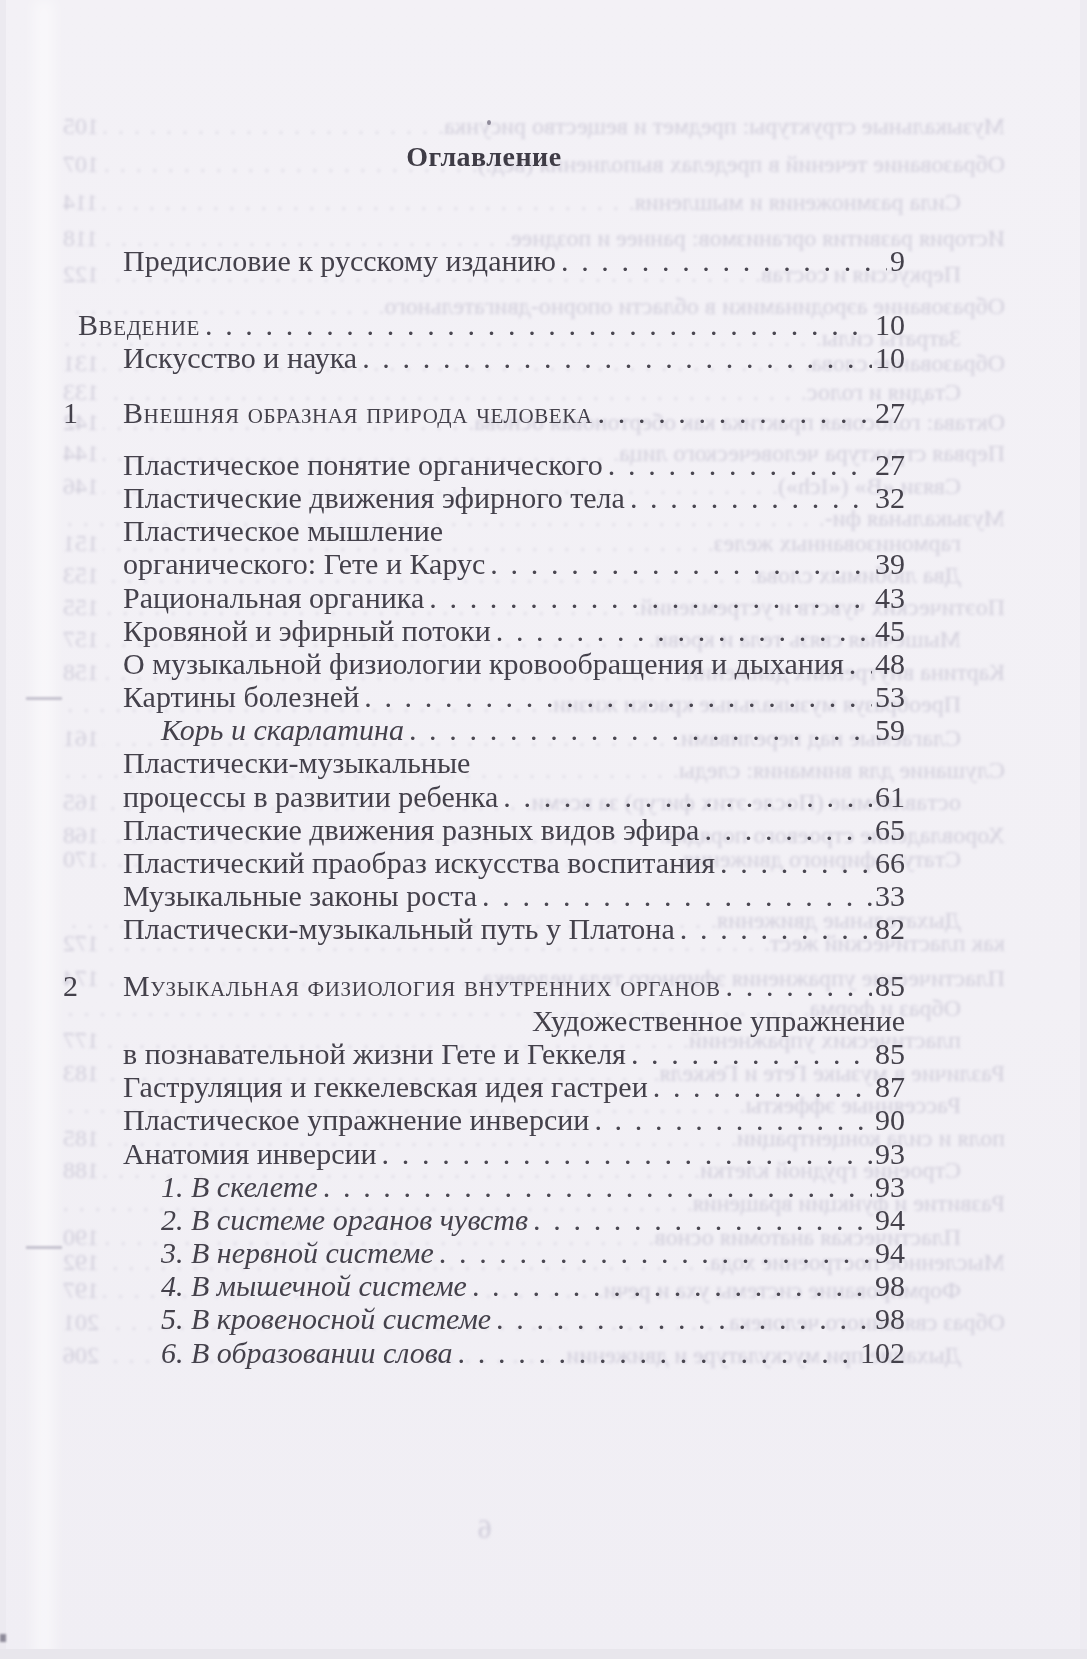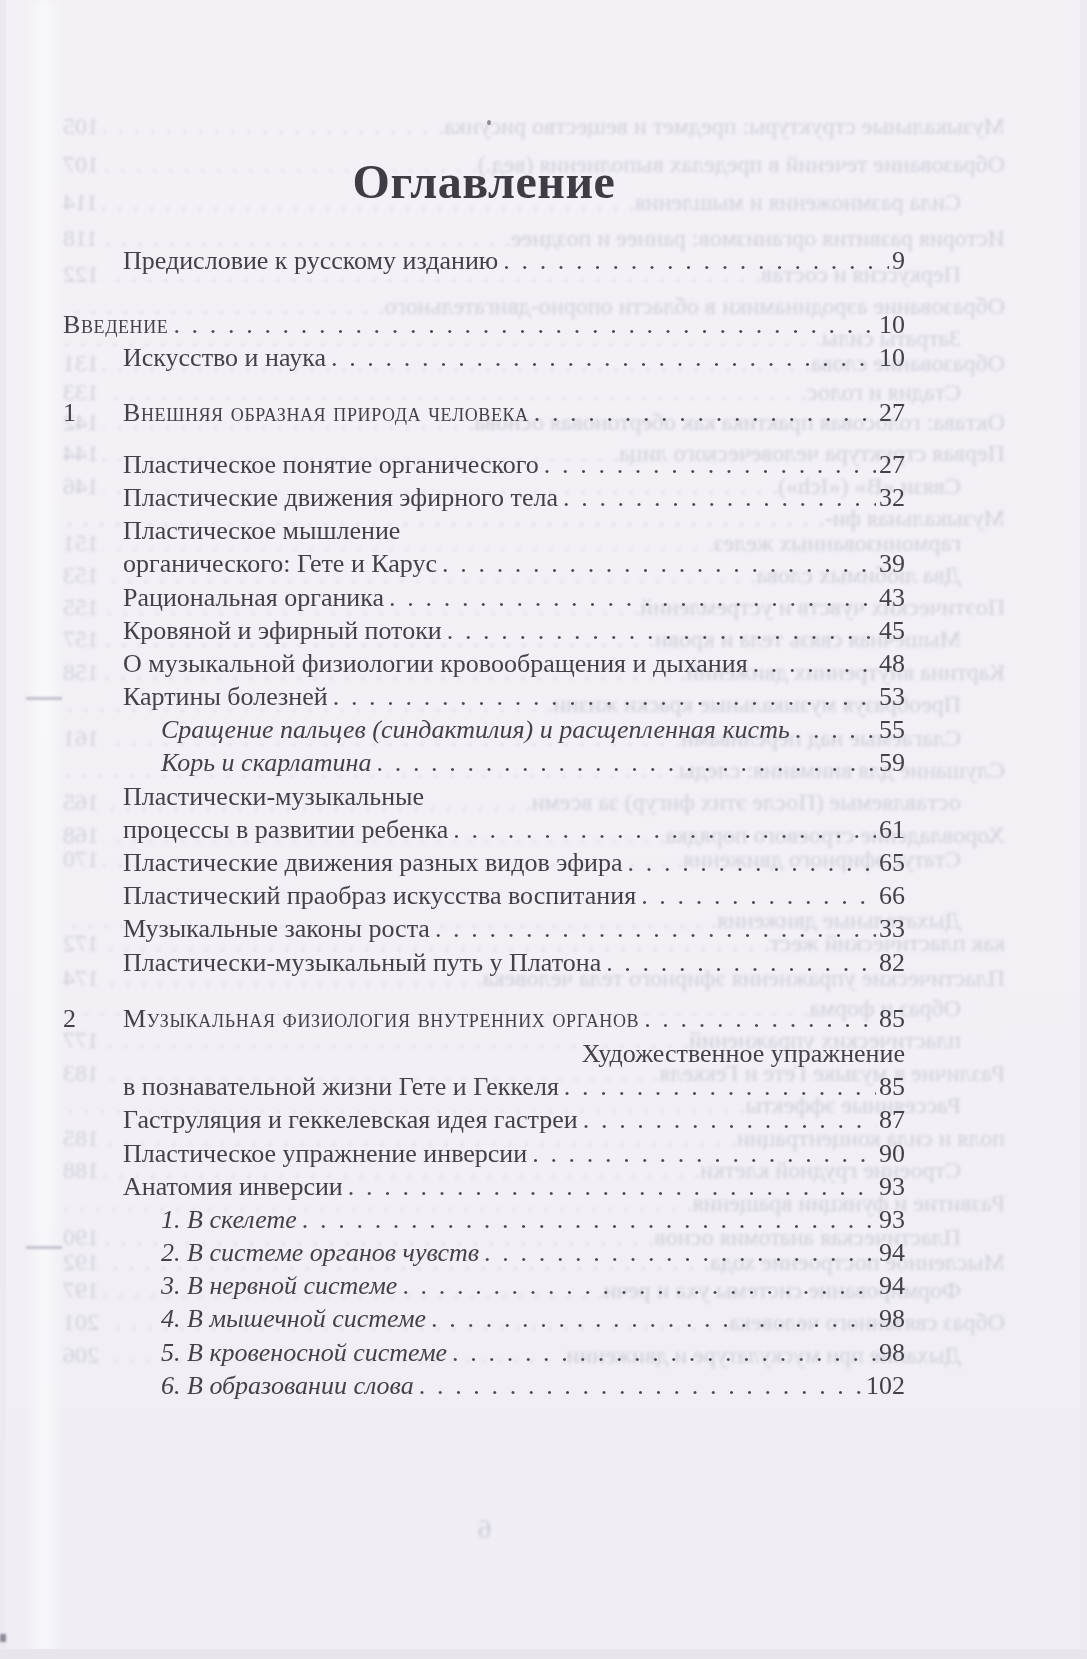--- a/index.html
+++ b/index.html
@@ -19,23 +19,23 @@
   .ghost-row .gleader{flex:1;overflow:hidden;white-space:nowrap;color:#c6c2d2;}
   .ghost-row .gleader::after{content:". . . . . . . . . . . . . . . . . . . . . . . . . . . . . . . . . . . . . . . . . . . . . . . . . . . . . . . . . . . . . . . . . . . . . . . .";letter-spacing:2px;}
   .ghost-row .gpg{padding-left:4px;}
   .ghost-ind{padding-left:44px;}
   .ghost-bottom-num{position:absolute;left:478px;top:1514px;font-size:27px;color:#c3bfd0;
     filter:blur(1.8px);opacity:.8;transform:scaleX(-1);}
   .left-dash{position:absolute;left:26px;width:36px;height:3px;background:#b9b5c4;
     filter:blur(1px);opacity:.8;}
   
   .title{position:absolute;left:63px;top:122px;width:842px;text-align:center;
-    font-size:48px;color:#3f3c46;letter-spacing:.5px;}
+    font-size:28px;color:#3f3c46;letter-spacing:.5px;}
   .toc{position:absolute;left:63px;top:244px;width:842px;}
-  .row{display:flex;align-items:baseline;height:33.2px;font-size:26px;line-height:33px;white-space:nowrap;}
+  .row{display:flex;align-items:baseline;height:33.2px;font-size:30px;line-height:33px;white-space:nowrap;}
   .ind1{padding-left:60px;}
   .ind2{padding-left:98px;}
   .sc .label, .sc .chnum{font-variant:small-caps;letter-spacing:.6px;}
   .it .label{font-style:italic;}
   .chnum{width:60px;flex:0 0 60px;}
   .label{flex:0 0 auto;}
   .leader{flex:1 1 auto;overflow:hidden;white-space:nowrap;color:#4a4751;}
   .leader::after{content:". . . . . . . . . . . . . . . . . . . . . . . . . . . . . . . . . . . . . . . . . . . . . . . . . . . . . . . . . . . . . . . . . . . . . . . . . . . . . . . .";
     letter-spacing:2.6px;padding-left:5px;}
   .pg{flex:0 0 auto;padding-left:3px;}
@@ -256,21 +256,21 @@
   <div class="speck-corner"></div>
 
   <h1 class="title">Оглавление</h1>
 
   <div class="toc">
       <div class="row ind1">
         <span class="label">Предисловие к русскому изданию</span>
         <span class="leader"></span>
         <span class="pg">9</span>
       </div>
-      <div class="row ind0 sc" style="margin-top: 31px;">
+      <div class="row ind0 sc" style="margin-top: 31px; margin-left: 15px;">
         <span class="label">Введение</span>
         <span class="leader"></span>
         <span class="pg">10</span>
       </div>
       <div class="row ind1">
         <span class="label">Искусство и наука</span>
         <span class="leader"></span>
         <span class="pg">10</span>
       </div>
       <div class="row ind0 sc" style="margin-top: 21px;">
@@ -311,25 +311,20 @@
         <span class="label">О музыкальной физиологии кровообращения и дыхания</span>
         <span class="leader"></span>
         <span class="pg">48</span>
       </div>
       <div class="row ind1">
         <span class="label">Картины болезней</span>
         <span class="leader"></span>
         <span class="pg">53</span>
       </div>
       <div class="row ind2 it">
-        <span class="label">Сращение пальцев (синдактилия) и расщепленная кисть</span>
-        <span class="leader"></span>
-        <span class="pg">55</span>
-      </div>
-      <div class="row ind2 it">
         <span class="label">Корь и скарлатина</span>
         <span class="leader"></span>
         <span class="pg">59</span>
       </div>
       <div class="row ind1">
         <span class="label">Пластически-музыкальные</span>
       </div>
       <div class="row ind1">
         <span class="label">процессы в развитии ребенка</span>
         <span class="leader"></span>

